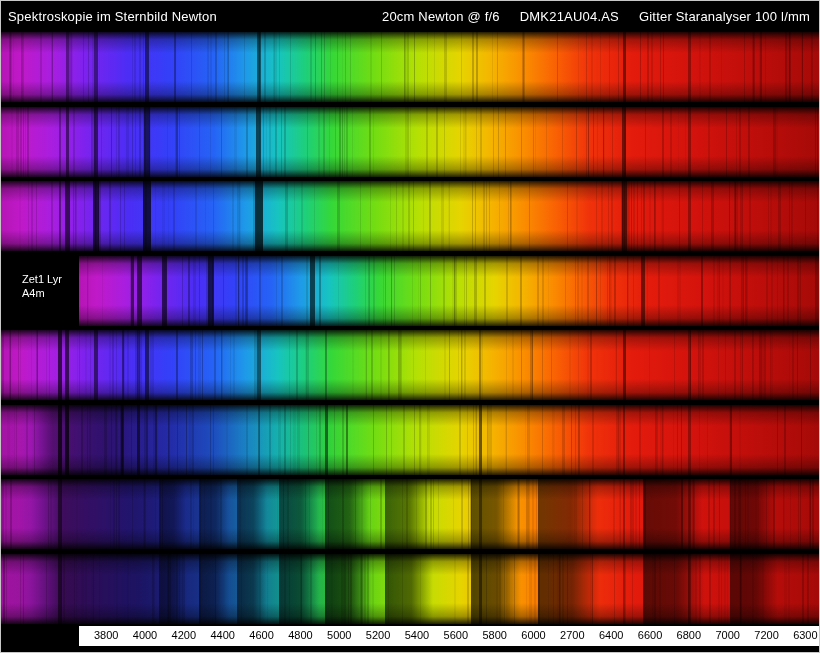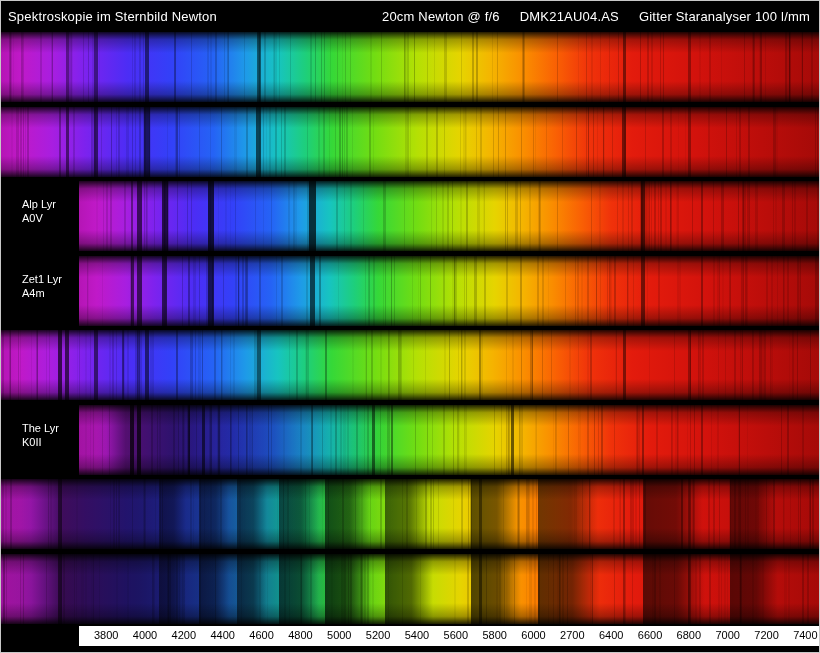--- a/index.html
+++ b/index.html
@@ -263,24 +263,20 @@
           <div class="noise" style="left: 73.62%; width: 0.8px; background: rgba(0, 0, 0, 0.09);"></div>
           <div class="noise" style="left: 41.35%; width: 1.8px; background: rgba(0, 0, 0, 0.2);"></div>
           <div class="noise" style="left: 58.05%; width: 1.1px; background: rgba(0, 0, 0, 0.1);"></div>
           <div class="noise" style="left: 2.96%; width: 1.2px; background: rgba(0, 0, 0, 0.08);"></div>
           <div class="noise" style="left: 11.42%; width: 1.2px; background: rgba(0, 0, 0, 0.11);"></div>
           <div class="noise" style="left: 44.96%; width: 1.9px; background: rgba(0, 0, 0, 0.17);"></div>
           <div class="overlay shade"></div>
         </div>
       </div>
       <div class="row">
-        <div class="label">
-          <div>Alp Lyr</div>
-          <div>A0V</div>
-        </div>
         <div class="strip" style="background: linear-gradient(to right, rgb(181, 21, 181) 0%, rgb(192, 25, 200) 2.36%, rgb(168, 30, 224) 6.3%, rgb(125, 34, 238) 10.24%, rgb(76, 45, 245) 15.49%, rgb(51, 64, 248) 20.73%, rgb(37, 99, 245) 25.98%, rgb(30, 154, 232) 29.92%, rgb(23, 196, 192) 33.86%, rgb(30, 207, 122) 37.27%, rgb(53, 216, 56) 40.42%, rgb(114, 221, 18) 45.67%, rgb(181, 224, 4) 50.92%, rgb(230, 212, 0) 56.17%, rgb(245, 179, 0) 60.1%, rgb(250, 140, 0) 64.04%, rgb(249, 95, 4) 67.98%, rgb(240, 50, 10) 71.92%, rgb(227, 27, 12) 77.17%, rgb(210, 18, 12) 85.04%, rgb(187, 13, 10) 92.91%, rgb(165, 10, 8) 100%);">
           <div class="line" style="left: 7.03%; width: 0.31%; background: rgba(0, 0, 0, 0.4);"></div>
           <div class="line" style="left: 7.82%; width: 0.63%; background: rgba(0, 0, 0, 0.6);"></div>
           <div class="line" style="left: 11.21%; width: 0.79%; background: rgba(0, 0, 0, 0.68);"></div>
           <div class="line" style="left: 17.4%; width: 0.89%; background: rgba(0, 0, 0, 0.72);"></div>
           <div class="line" style="left: 31.08%; width: 0.89%; background: rgba(0, 0, 0, 0.72);"></div>
           <div class="line" style="left: 75.88%; width: 0.63%; background: rgba(0, 0, 0, 0.6);"></div>
           <div class="line" style="left: 84.04%; width: 0.26%; background: rgba(0, 0, 0, 0.3);"></div>
           <div class="noise" style="left: 62.03%; width: 0.6px; background: rgba(0, 0, 0, 0.09);"></div>
           <div class="noise" style="left: 62.19%; width: 1px; background: rgba(0, 0, 0, 0.11);"></div>
@@ -600,24 +596,20 @@
           <div class="noise" style="left: 90.51%; width: 0.9px; background: rgba(0, 0, 0, 0.05);"></div>
           <div class="noise" style="left: 10.23%; width: 2.2px; background: rgba(0, 0, 0, 0.05);"></div>
           <div class="noise" style="left: 44.6%; width: 1.4px; background: rgba(0, 0, 0, 0.18);"></div>
           <div class="noise" style="left: 91.75%; width: 1.6px; background: rgba(0, 0, 0, 0.16);"></div>
           <div class="noise" style="left: 36.02%; width: 2.3px; background: rgba(0, 0, 0, 0.18);"></div>
           <div class="noise" style="left: 56.64%; width: 1.2px; background: rgba(0, 0, 0, 0.11);"></div>
           <div class="overlay shade"></div>
         </div>
       </div>
       <div class="row">
-        <div class="label">
-          <div>The Lyr</div>
-          <div>K0II</div>
-        </div>
         <div class="strip" style="background: linear-gradient(to right, rgb(181, 21, 181) 0%, rgb(192, 25, 200) 2.36%, rgb(168, 30, 224) 6.3%, rgb(125, 34, 238) 10.24%, rgb(76, 45, 245) 15.49%, rgb(51, 64, 248) 20.73%, rgb(37, 99, 245) 25.98%, rgb(30, 154, 232) 29.92%, rgb(23, 196, 192) 33.86%, rgb(30, 207, 122) 37.27%, rgb(53, 216, 56) 40.42%, rgb(114, 221, 18) 45.67%, rgb(181, 224, 4) 50.92%, rgb(230, 212, 0) 56.17%, rgb(245, 179, 0) 60.1%, rgb(250, 140, 0) 64.04%, rgb(249, 95, 4) 67.98%, rgb(240, 50, 10) 71.92%, rgb(227, 27, 12) 77.17%, rgb(210, 18, 12) 85.04%, rgb(187, 13, 10) 92.91%, rgb(165, 10, 8) 100%);">
           <div class="line" style="left: 6.93%; width: 0.52%; background: rgba(0, 0, 0, 0.7);"></div>
           <div class="line" style="left: 7.82%; width: 0.52%; background: rgba(0, 0, 0, 0.7);"></div>
           <div class="line" style="left: 14.72%; width: 0.31%; background: rgba(0, 0, 0, 0.5);"></div>
           <div class="line" style="left: 16.59%; width: 0.42%; background: rgba(0, 0, 0, 0.55);"></div>
           <div class="line" style="left: 17.72%; width: 0.26%; background: rgba(0, 0, 0, 0.3);"></div>
           <div class="line" style="left: 18.85%; width: 0.26%; background: rgba(0, 0, 0, 0.4);"></div>
           <div class="line" style="left: 31.39%; width: 0.26%; background: rgba(0, 0, 0, 0.3);"></div>
           <div class="line" style="left: 39.55%; width: 0.42%; background: rgba(0, 0, 0, 0.5);"></div>
           <div class="line" style="left: 42.13%; width: 0.26%; background: rgba(0, 0, 0, 0.4);"></div>
@@ -966,15 +958,15 @@
       <span class="tick" style="left: 45.67%;">5400</span>
       <span class="tick" style="left: 50.92%;">5600</span>
       <span class="tick" style="left: 56.17%;">5800</span>
       <span class="tick" style="left: 61.42%;">6000</span>
       <span class="tick" style="left: 66.67%;">2700</span>
       <span class="tick" style="left: 71.92%;">6400</span>
       <span class="tick" style="left: 77.17%;">6600</span>
       <span class="tick" style="left: 82.41%;">6800</span>
       <span class="tick" style="left: 87.66%;">7000</span>
       <span class="tick" style="left: 92.91%;">7200</span>
-      <span class="tick" style="left: 98.16%;">7400</span>
+      <span class="tick" style="left: 98.16%;">6300</span>
     </div>
 </div>
 
 </body></html>

